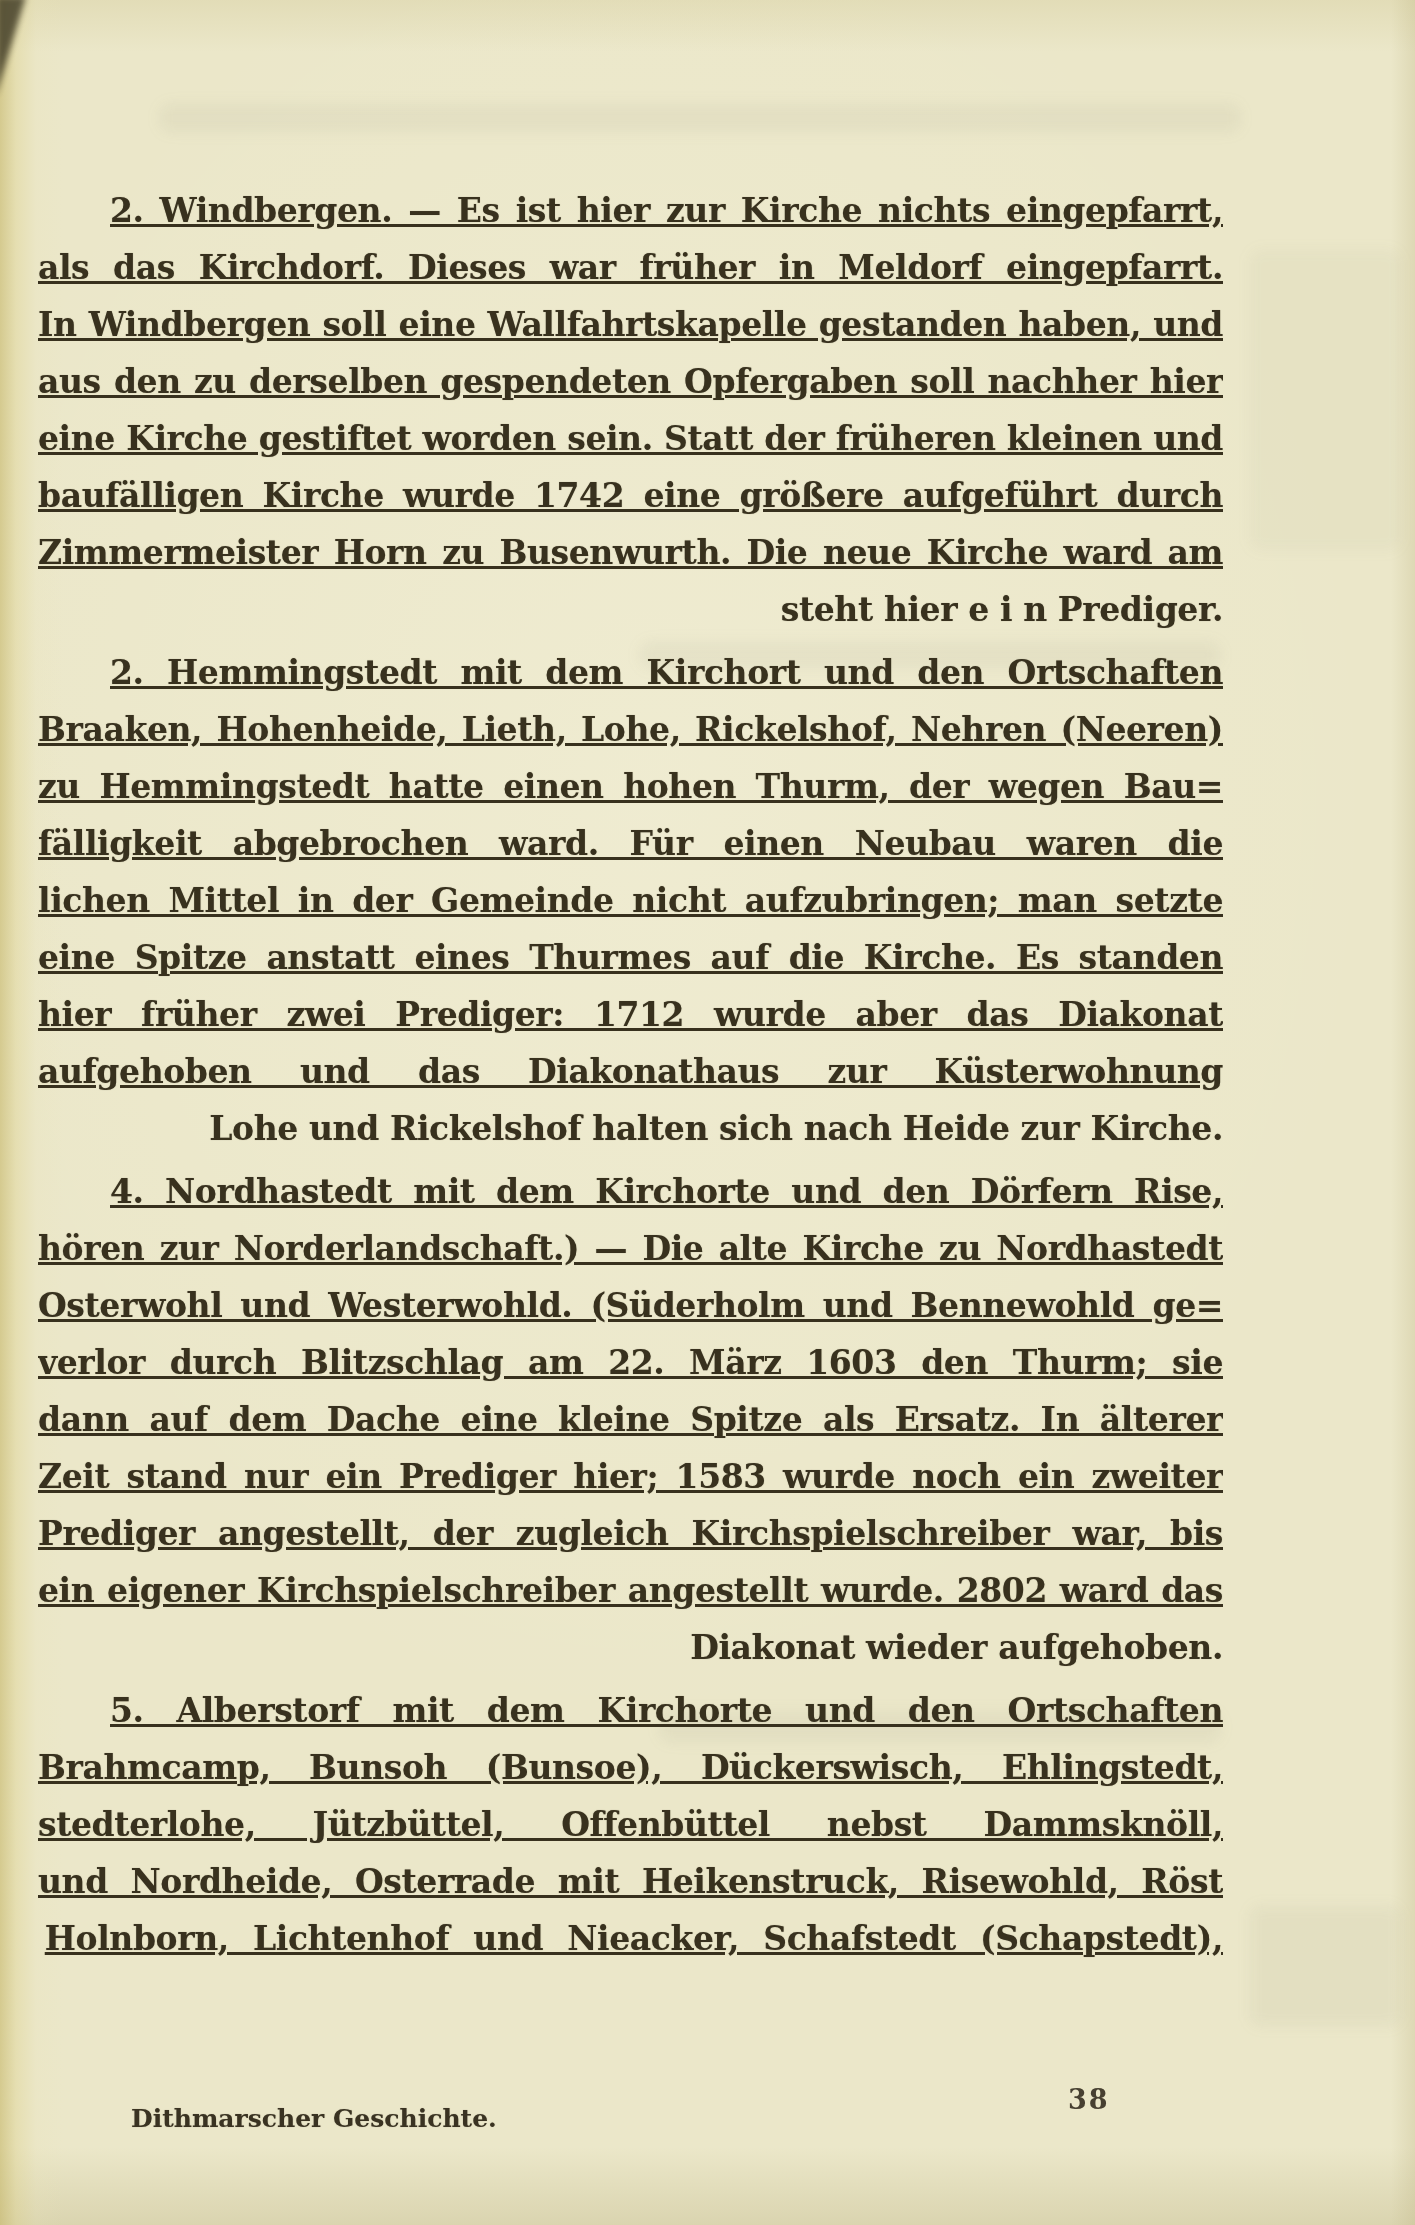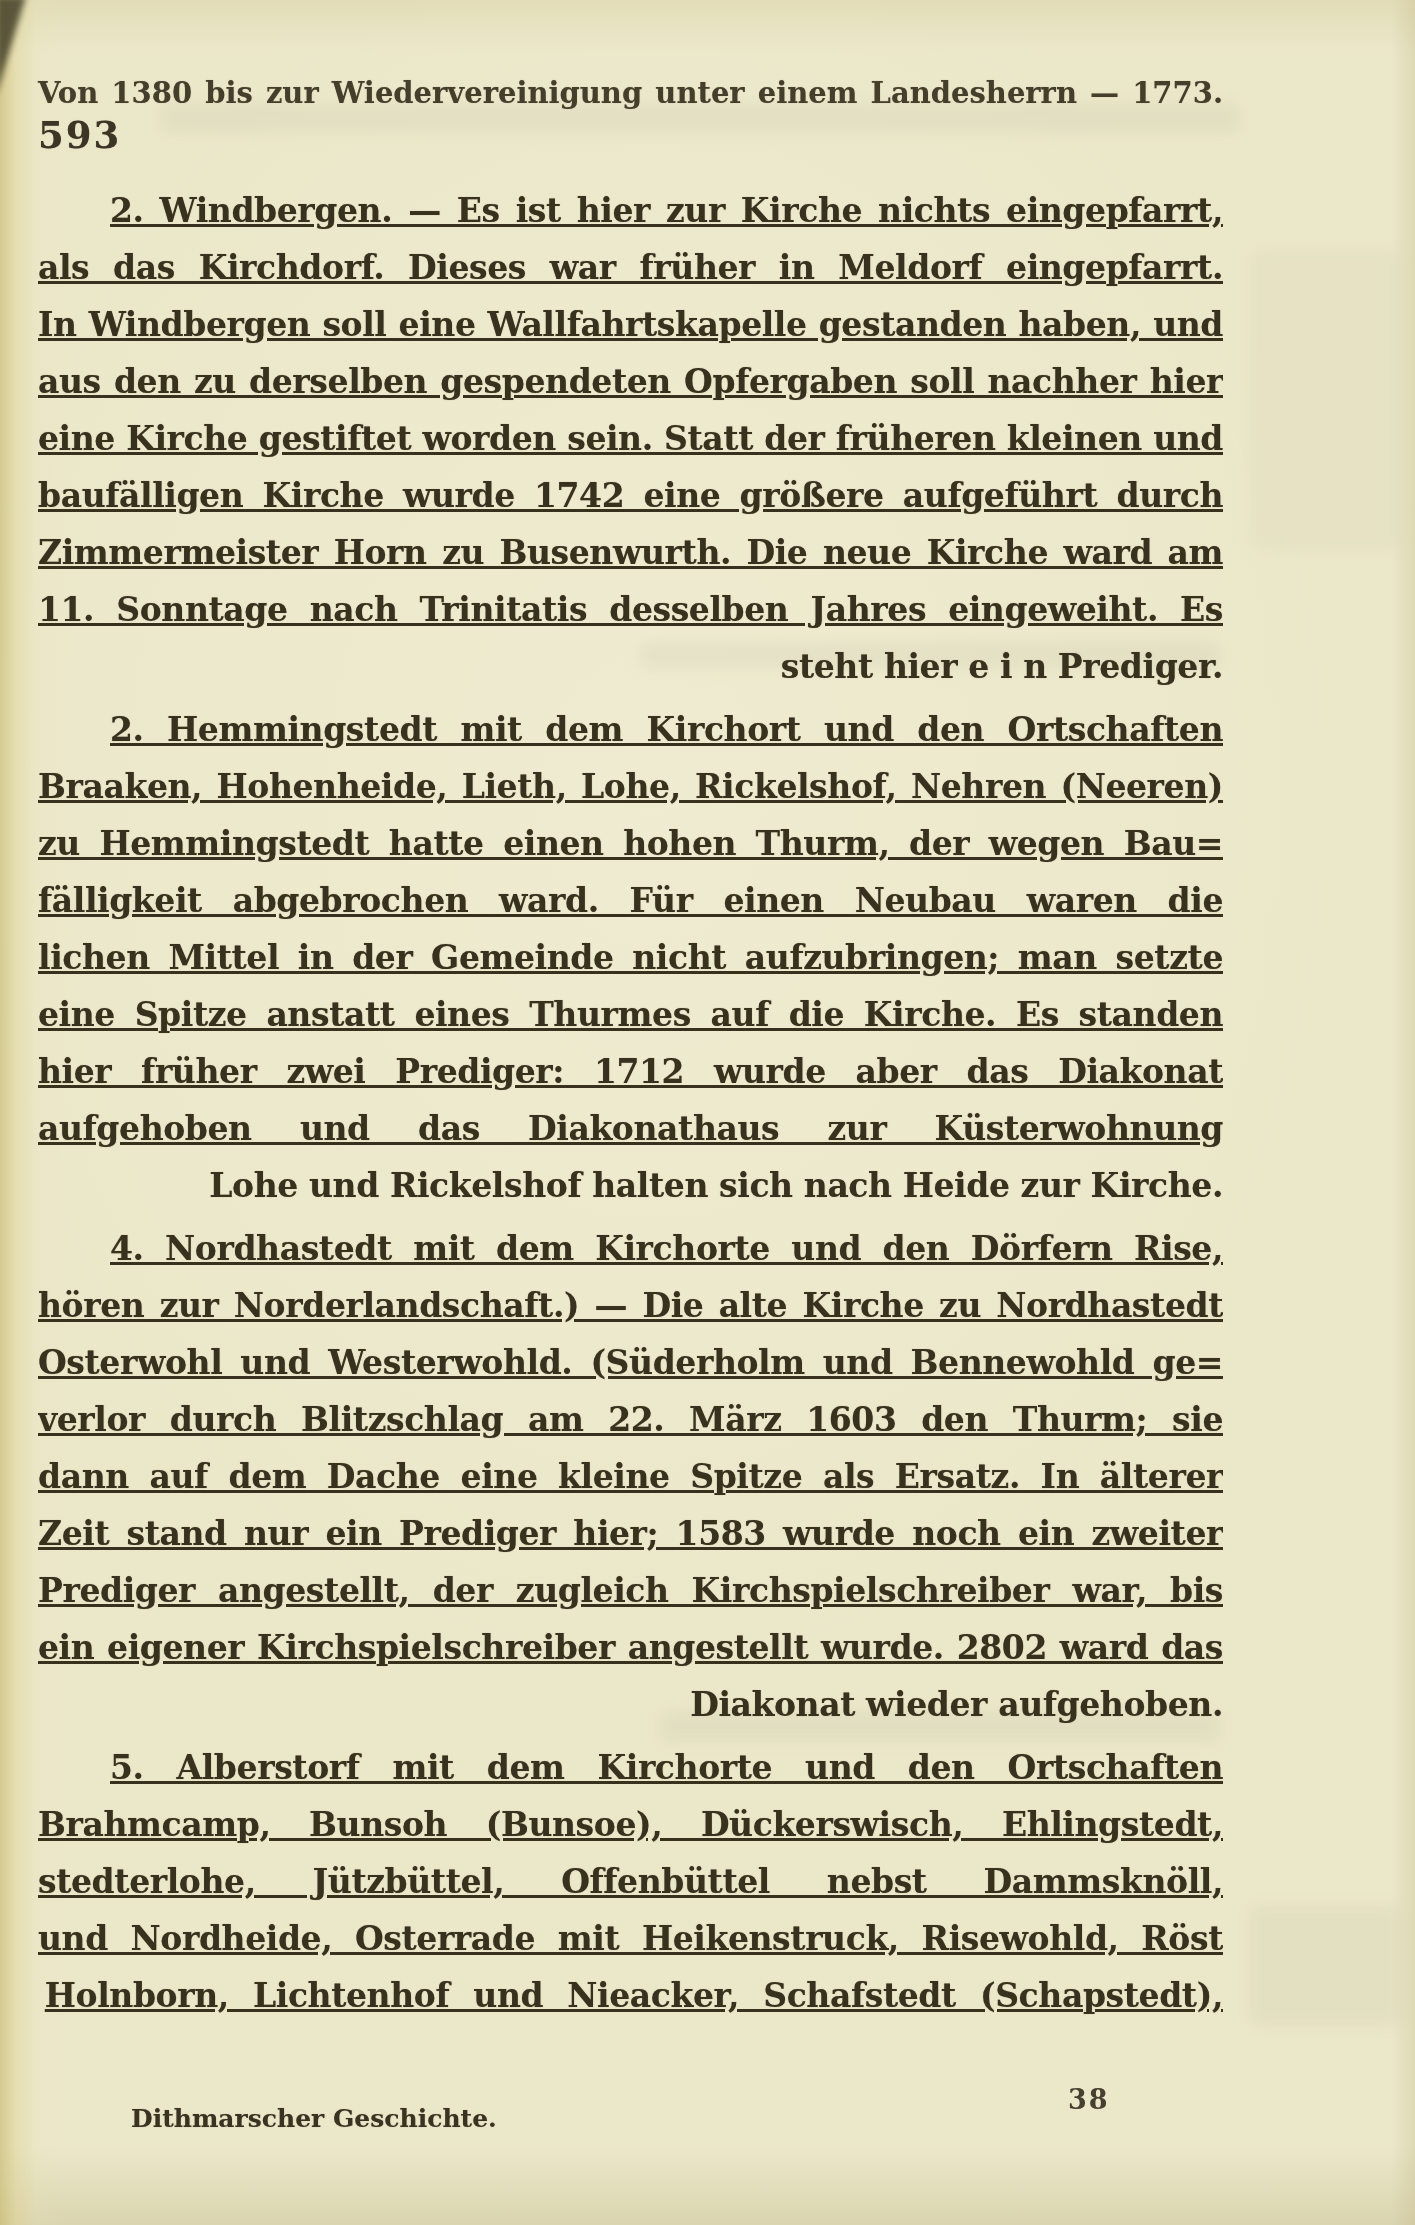--- a/index.html
+++ b/index.html
@@ -81,36 +81,31 @@
 <div class="paper">
 
   <div class="corner-shadow"></div>
 
   <div class="smudge sm1"></div>
   <div class="smudge sm2"></div>
   <div class="smudge sm3"></div>
   <div class="smudge sm4"></div>
   <div class="smudge sm5"></div>
 
-  <div class="running-header">
-    <span>Von 1380 bis zur Wiedervereinigung unter einem Landesherrn — 1773.</span>
-    <span class="pagenum">593</span>
-  </div>
 
   <div class="page-body">
 
     <div class="para">
       <div class="line just indent">2. Windbergen. — Es ist hier zur Kirche nichts eingepfarrt,</div>
       <div class="line just">als das Kirchdorf. Dieses war früher in Meldorf eingepfarrt.</div>
       <div class="line just">In Windbergen soll eine Wallfahrtskapelle gestanden haben, und</div>
       <div class="line just">aus den zu derselben gespendeten Opfergaben soll nachher hier</div>
       <div class="line just">eine Kirche gestiftet worden sein. Statt der früheren kleinen und</div>
       <div class="line just">baufälligen Kirche wurde 1742 eine größere aufgeführt durch den</div>
       <div class="line just">Zimmermeister Horn zu Busenwurth. Die neue Kirche ward am</div>
-      <div class="line just">11. Sonntage nach Trinitatis desselben Jahres eingeweiht. Es</div>
       <div class="line last">steht hier e i n Prediger.</div>
     </div>
 
     <div class="para">
       <div class="line just indent">2. Hemmingstedt mit dem Kirchort und den Ortschaften</div>
       <div class="line just">Braaken, Hohenheide, Lieth, Lohe, Rickelshof, Nehren (Neeren)</div>
       <div class="line just">zu Hemmingstedt hatte einen hohen Thurm, der wegen Bau=</div>
       <div class="line just">fälligkeit abgebrochen ward. Für einen Neubau waren die erforder=</div>
       <div class="line just">lichen Mittel in der Gemeinde nicht aufzubringen; man setzte dann</div>
       <div class="line just">eine Spitze anstatt eines Thurmes auf die Kirche. Es standen auch</div>

